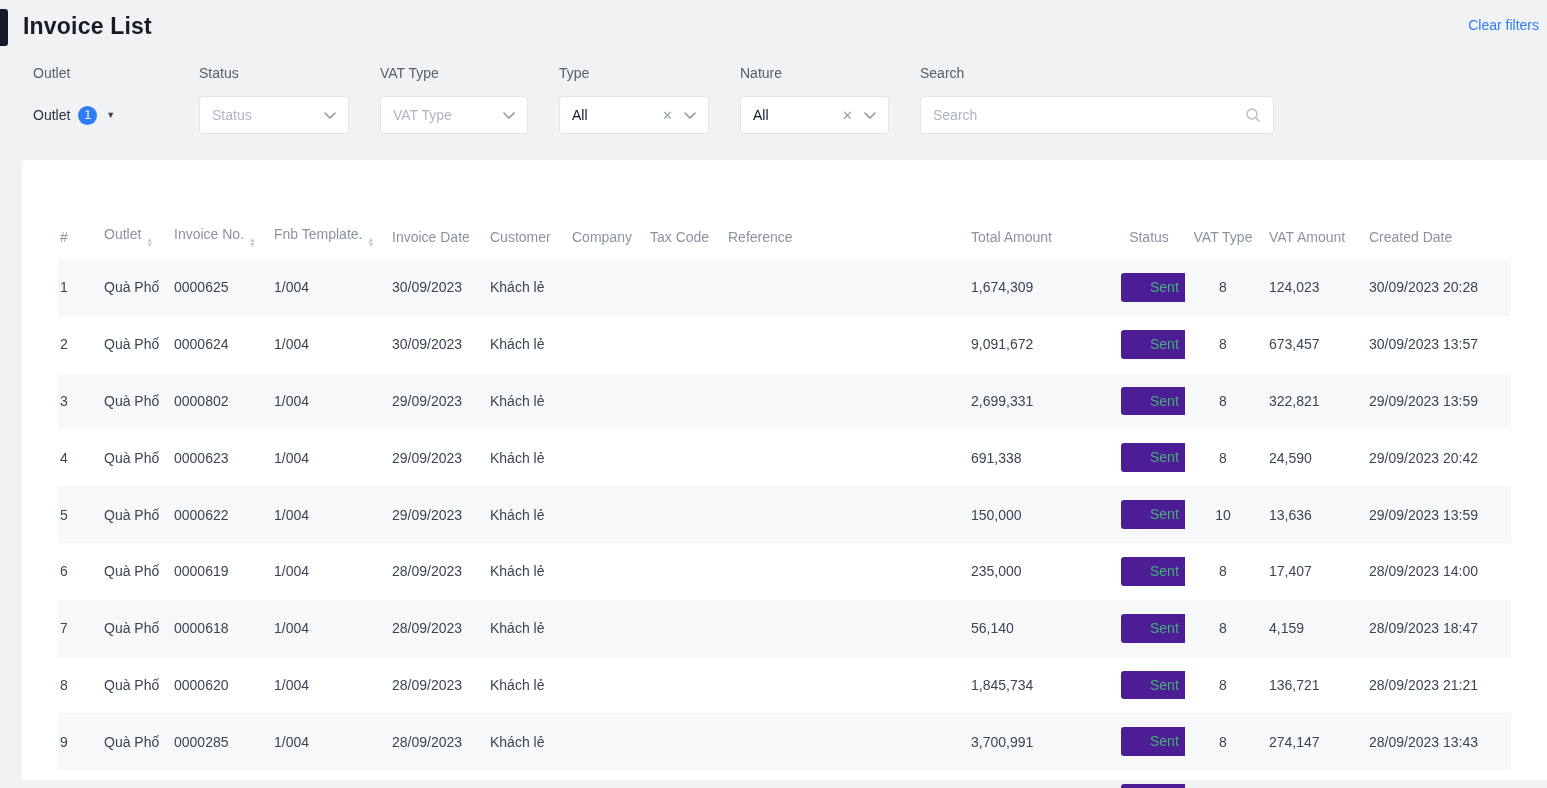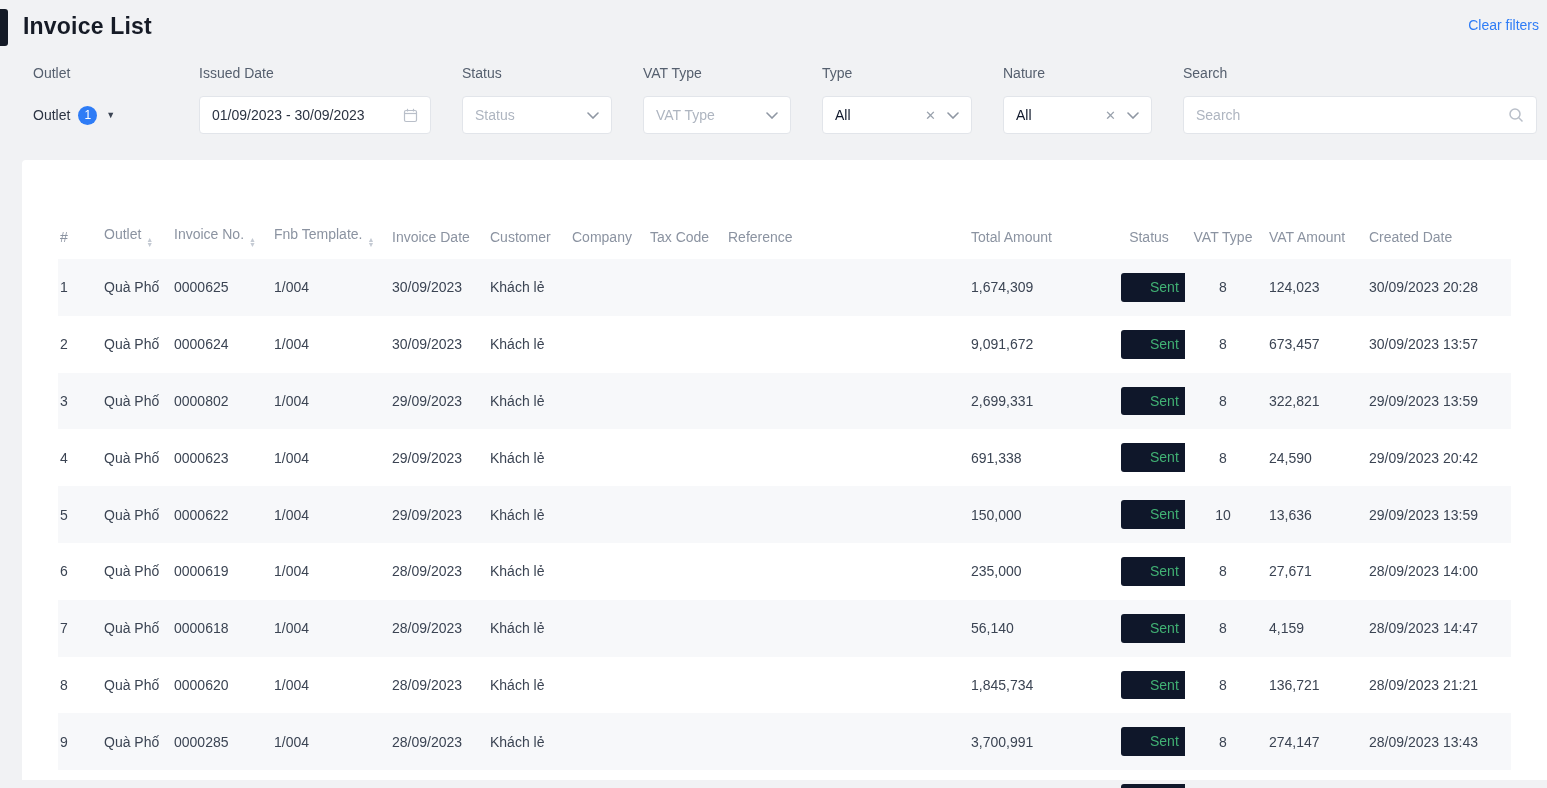--- a/index.html
+++ b/index.html
@@ -40,21 +40,21 @@
   thead th{color:#8b93a1;font-weight:400;padding:12px 8px;white-space:nowrap;overflow:hidden}
   tbody td{padding:14px 8px;color:#3b4453;white-space:nowrap;overflow:hidden}
   th:first-child,td:first-child{padding-left:2px}
   .al-left{text-align:left}.al-right{text-align:left}.al-center{text-align:center}
   tbody tr:nth-child(odd){background:#f7f8fa}
   tbody tr{cursor:pointer}
 
   .sort-icon{display:inline-flex;flex-direction:column;margin-left:5px;vertical-align:-3px;cursor:pointer}
   .sort-icon i{font-style:normal;font-size:7px;line-height:5px;color:#c4cad3}
 
-  .badge-status{display:inline-block;background:#0f172a;color:#41b174;padding:6px 29px;border-radius:3px;font-size:14px;line-height:1.2}
+  .badge-status{display:inline-block;background:#4c1d95;color:#41b174;padding:6px 29px;border-radius:3px;font-size:14px;line-height:1.2}
 </style>
 </head>
 <body>
 
 <div class="nav-edge"></div>
 
 <div class="page-header">
   <div class="page-title">Invoice List</div>
   <a class="clear-filters">Clear filters</a>
 </div>
@@ -63,34 +63,20 @@
 
   <div class="filter f-outlet">
     <div class="filter-label">Outlet</div>
     <div class="outlet-control">
       <span>Outlet</span>
       <span class="badge-count">1</span>
       <span class="caret-down">▼</span>
     </div>
   </div>
 
-  <div class="filter f-date">
-    <div class="filter-label">Issued Date</div>
-    <div class="control">
-      <input type="text" value="01/09/2023 - 30/09/2023" style="">
-      <span class="icon-wrap">
-        <svg width="15" height="15" viewBox="0 0 15 15" fill="none" stroke="#b9bfc9" stroke-width="1.2">
-            <rect x="1.5" y="2.5" width="12" height="11" rx="1.5"></rect>
-            <line x1="1.5" y1="5.5" x2="13.5" y2="5.5"></line>
-            <line x1="4.5" y1="0.8" x2="4.5" y2="3.5"></line>
-            <line x1="10.5" y1="0.8" x2="10.5" y2="3.5"></line>
-          </svg>
-      </span>
-    </div>
-  </div>
 
   <div class="filter f-status">
     <div class="filter-label">Status</div>
     <div class="control">
       <span class="ph">Status</span>
       <span class="icon-wrap">
         <svg width="12" height="7" viewBox="0 0 12 7">
             <path d="M1 1l5 5 5-5" fill="none" stroke="#8f97a3" stroke-width="1.6" stroke-linecap="round"></path>
           </svg>
       </span>
@@ -294,40 +280,40 @@
     <td class="al-left">28/09/2023</td>
     <td class="al-left">Khách lẻ</td>
     <td class="al-left"></td>
     <td class="al-left"></td>
     <td class="al-left"></td>
     <td class="al-right">235,000</td>
     <td class="al-center">
       <span class="badge-status">Sent</span>
     </td>
     <td class="al-center">8</td>
-    <td class="al-right">27,671</td>
+    <td class="al-right">17,407</td>
     <td class="al-right">28/09/2023 14:00</td>
   </tr>
         <tr>
     <td class="al-left">7</td>
     <td class="al-left">Quà Phố</td>
     <td class="al-left">0000618</td>
     <td class="al-left">1/004</td>
     <td class="al-left">28/09/2023</td>
     <td class="al-left">Khách lẻ</td>
     <td class="al-left"></td>
     <td class="al-left"></td>
     <td class="al-left"></td>
     <td class="al-right">56,140</td>
     <td class="al-center">
       <span class="badge-status">Sent</span>
     </td>
     <td class="al-center">8</td>
     <td class="al-right">4,159</td>
-    <td class="al-right">28/09/2023 14:47</td>
+    <td class="al-right">28/09/2023 18:47</td>
   </tr>
         <tr>
     <td class="al-left">8</td>
     <td class="al-left">Quà Phố</td>
     <td class="al-left">0000620</td>
     <td class="al-left">1/004</td>
     <td class="al-left">28/09/2023</td>
     <td class="al-left">Khách lẻ</td>
     <td class="al-left"></td>
     <td class="al-left"></td>

